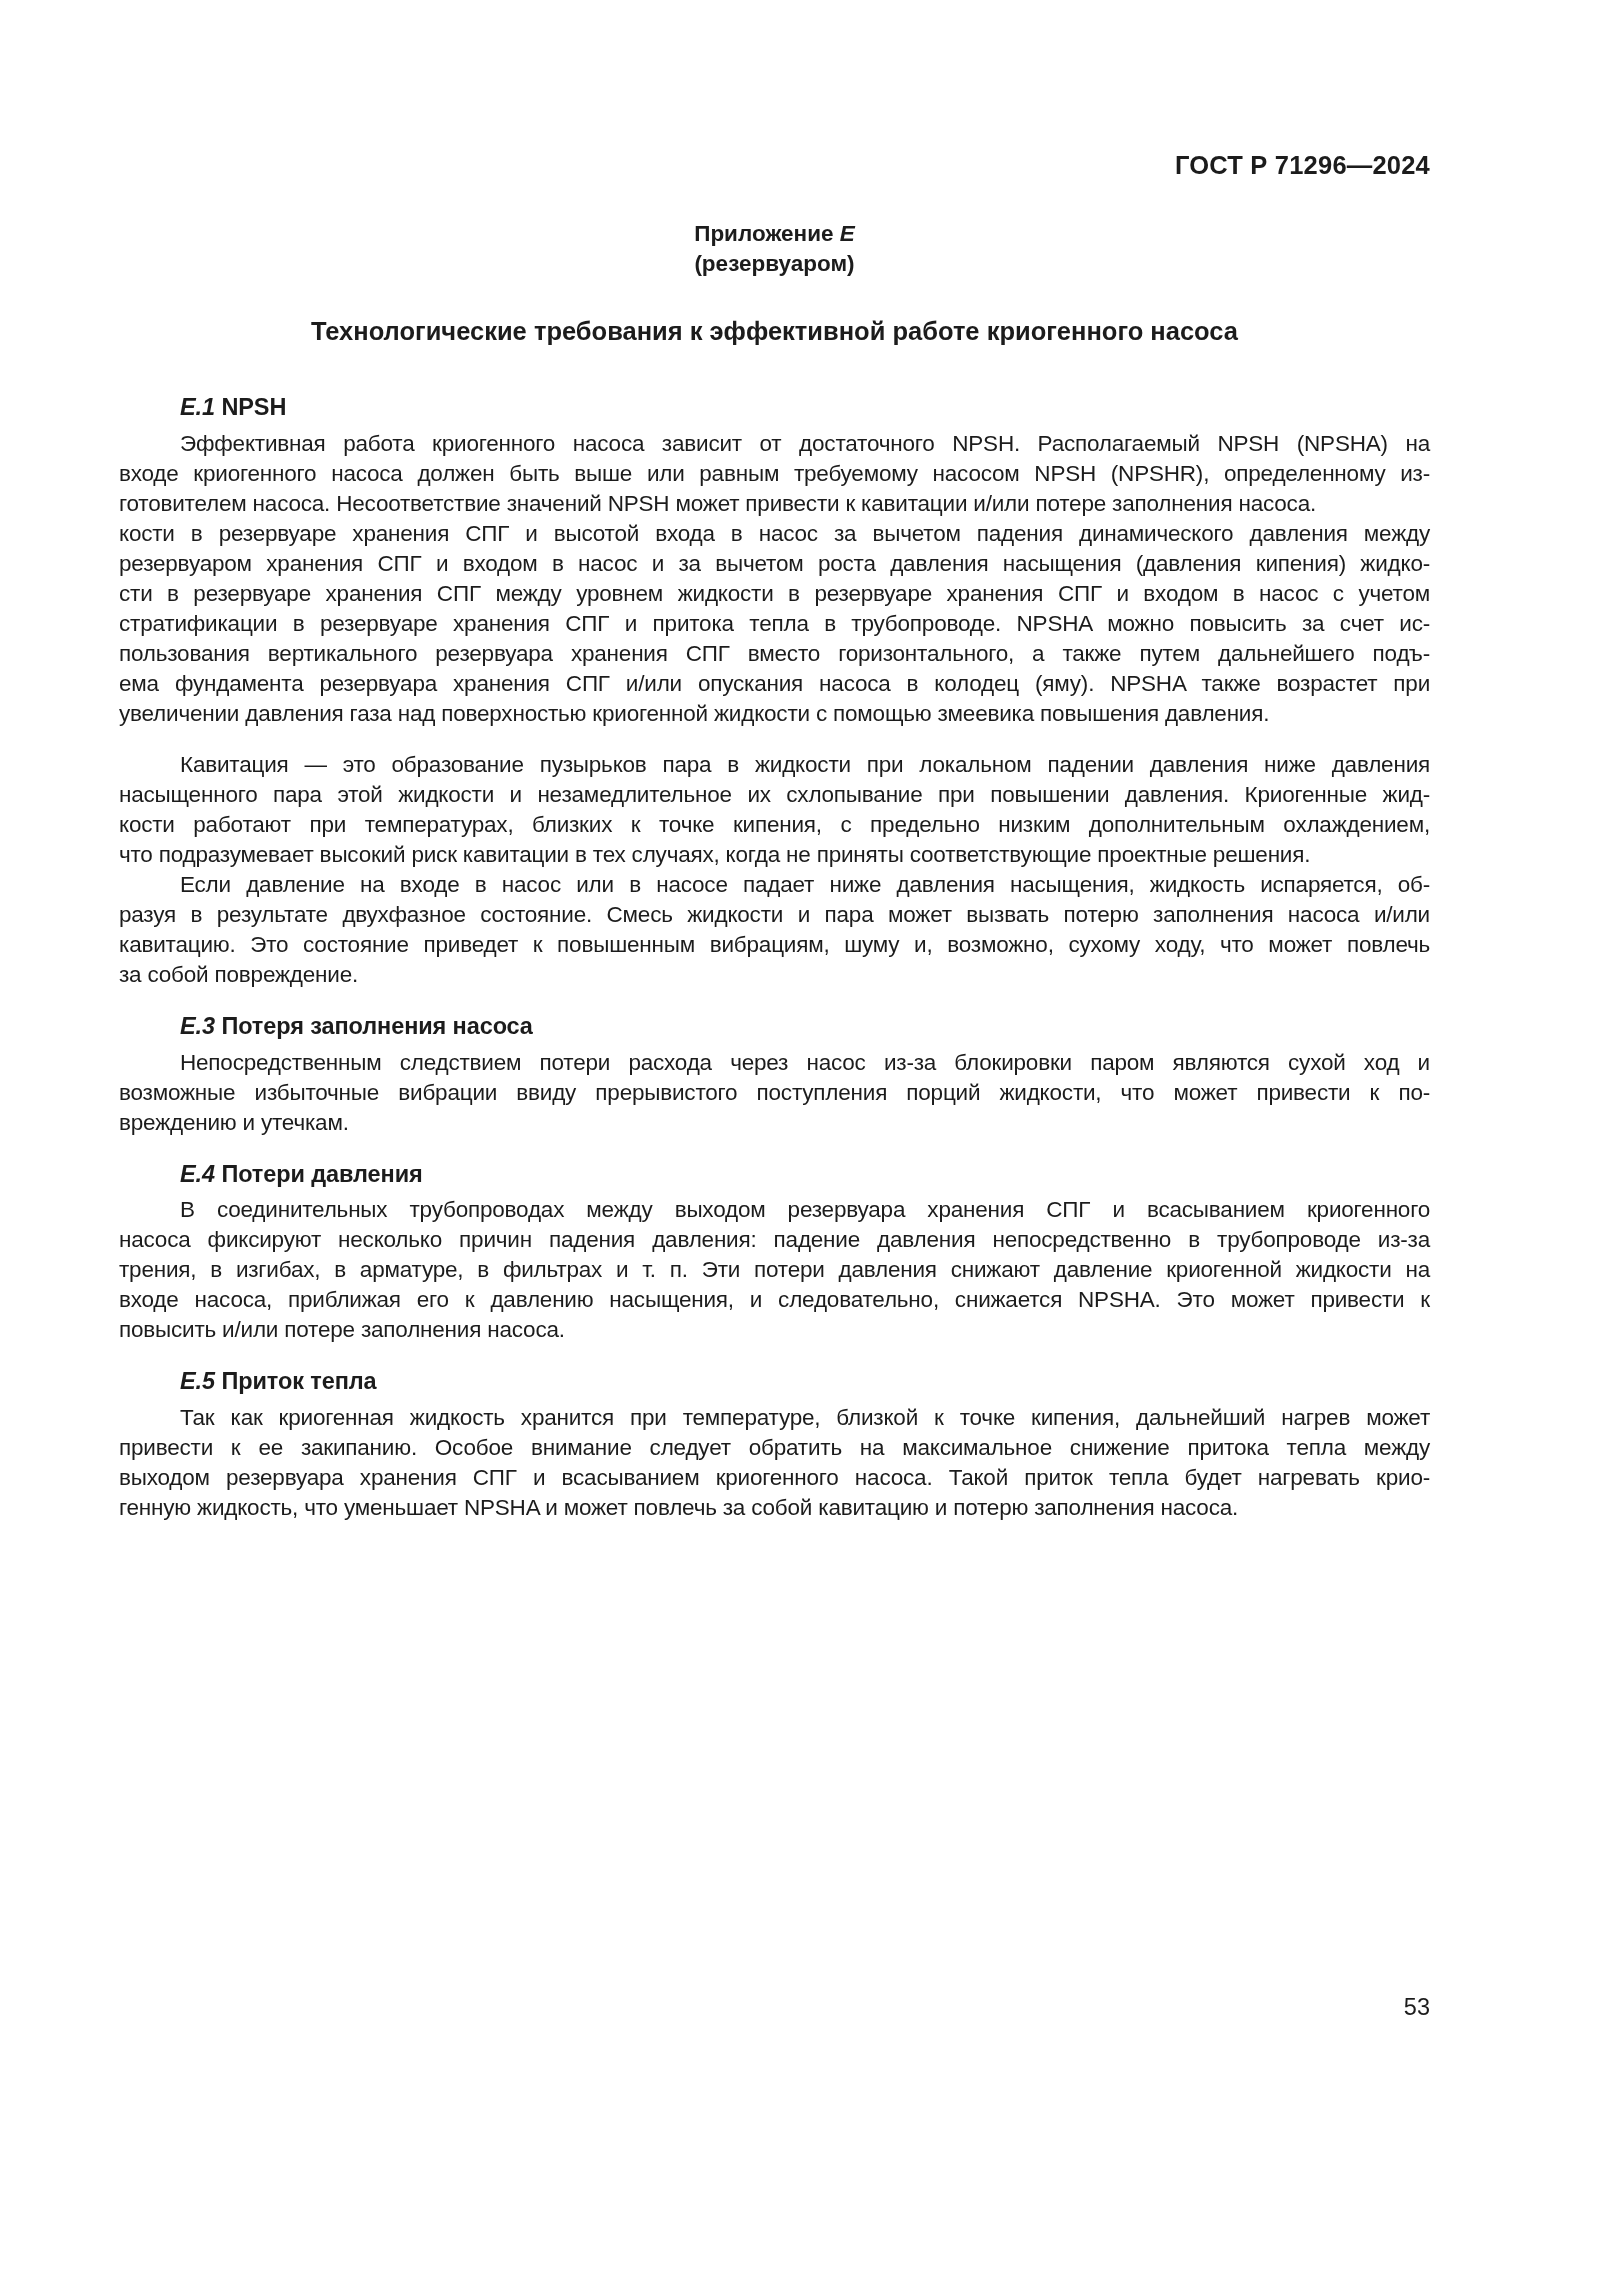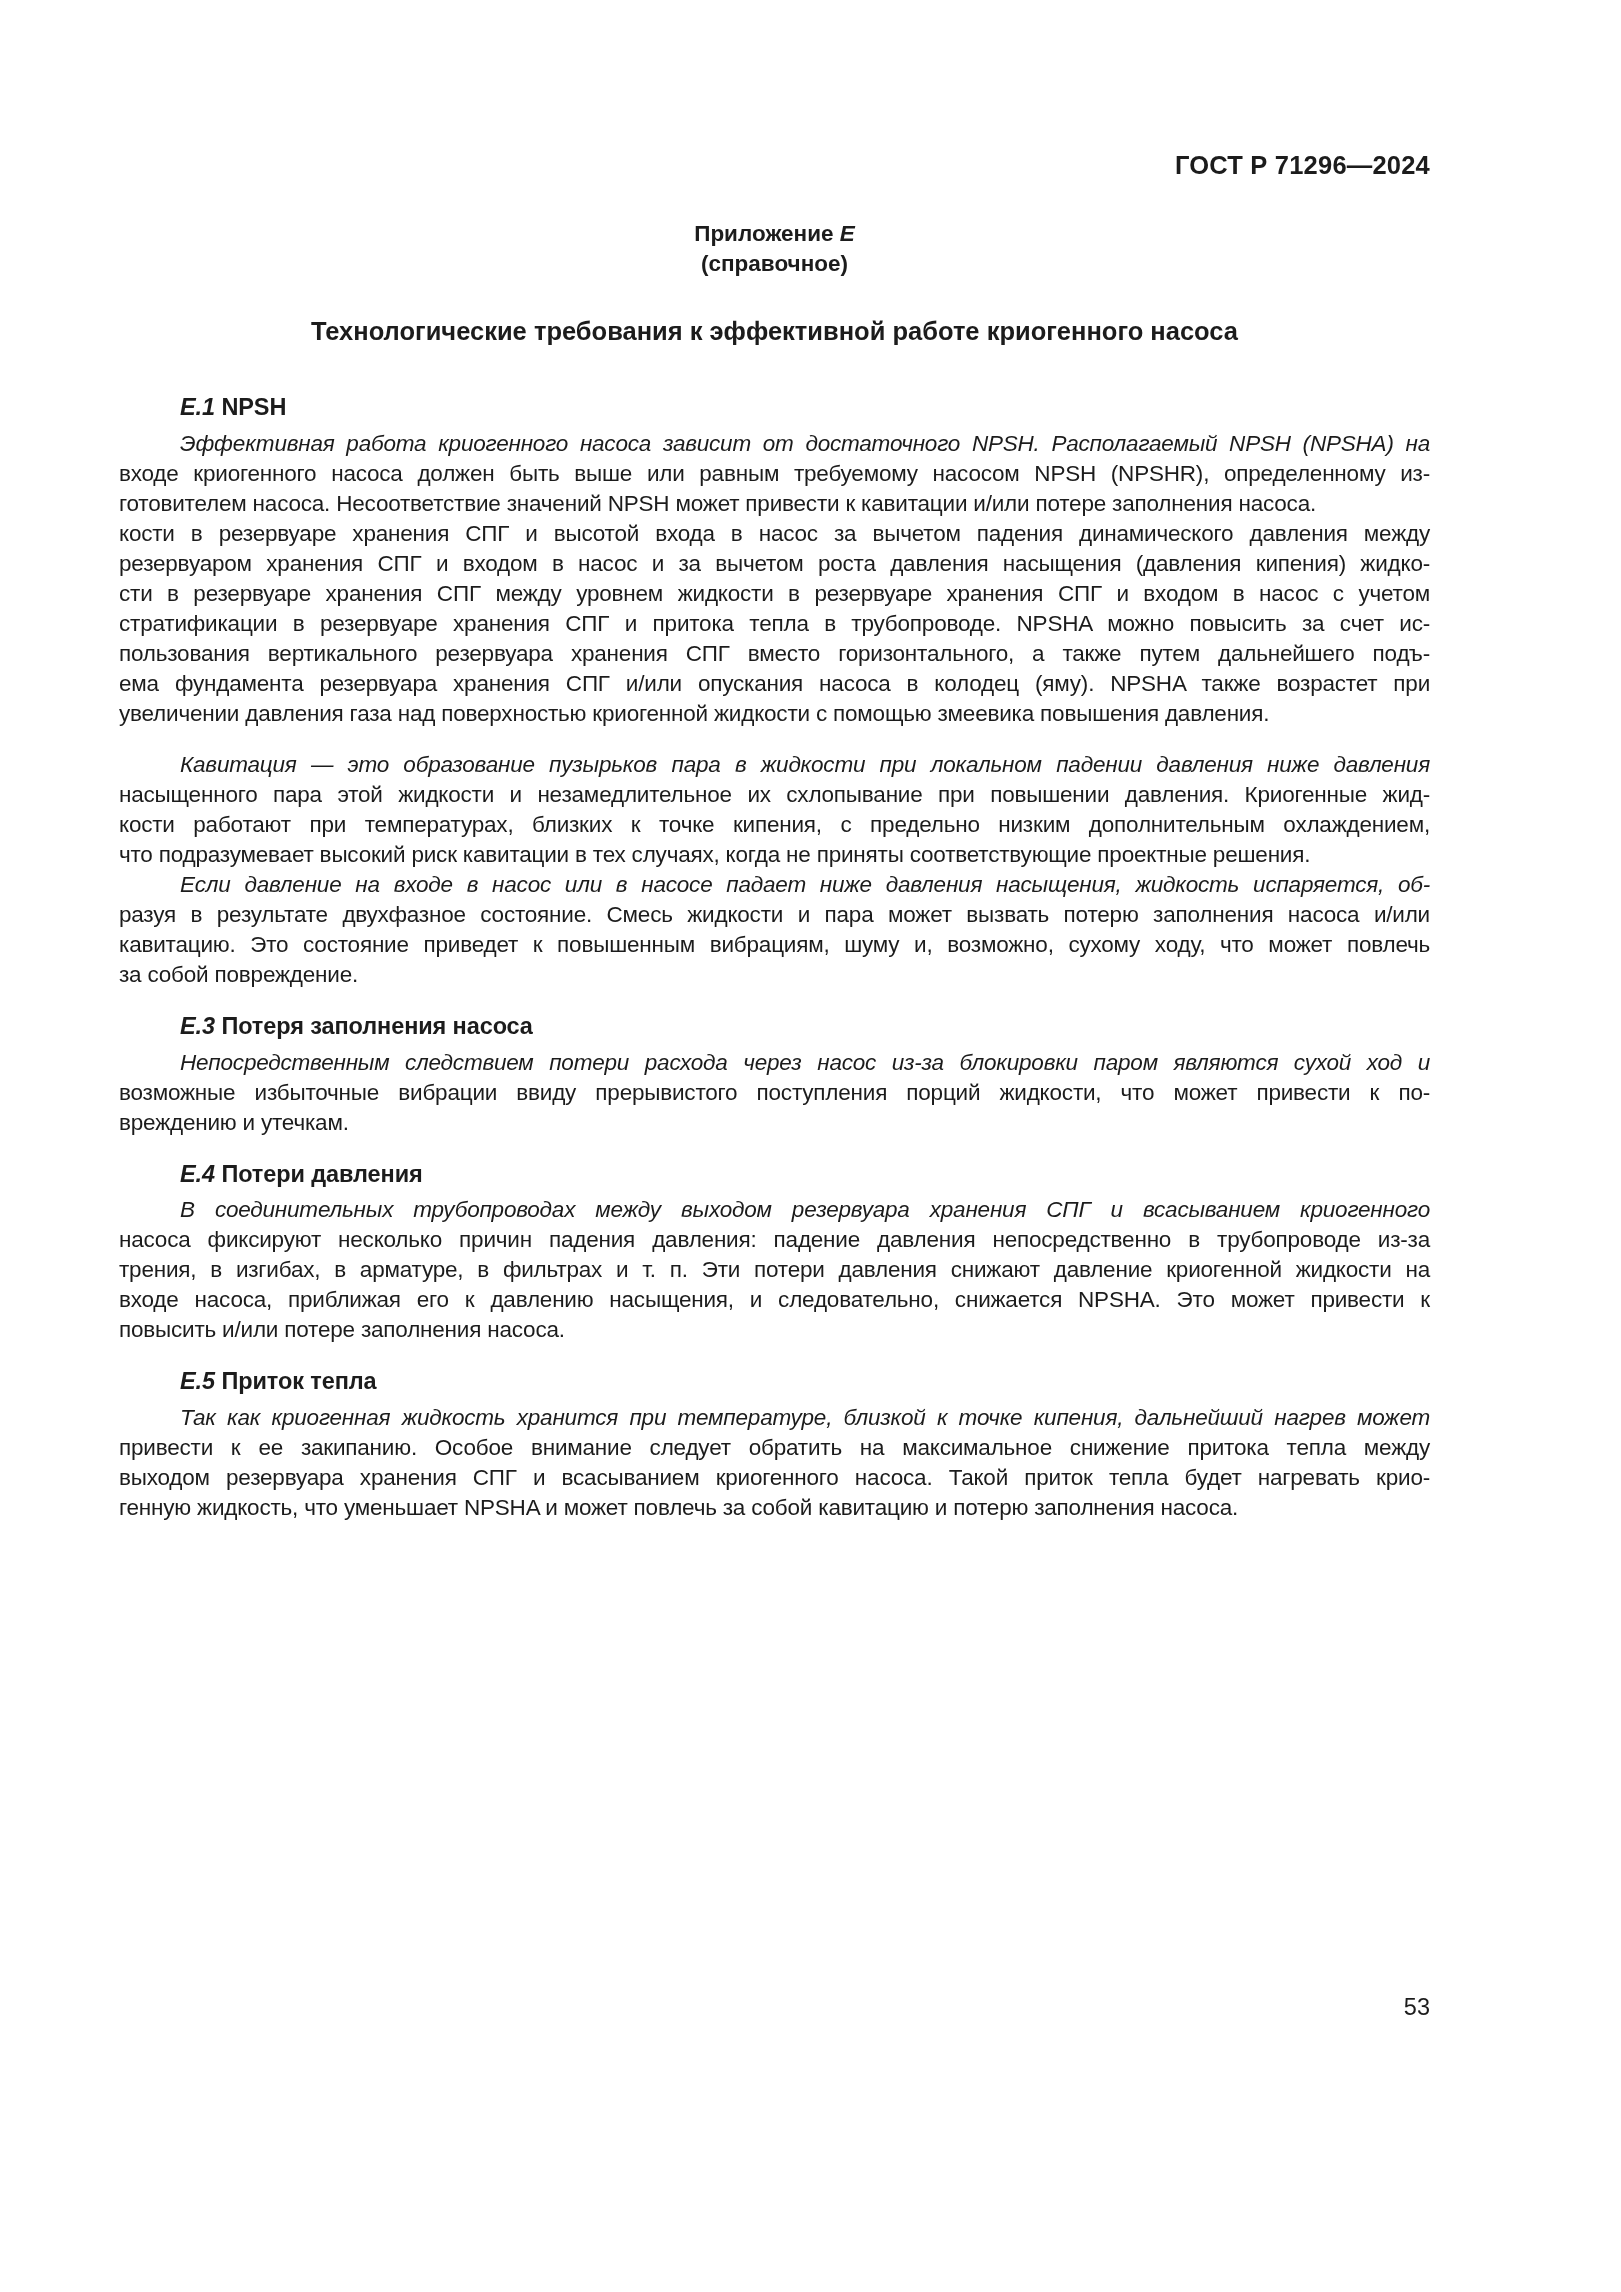--- a/index.html
+++ b/index.html
@@ -54,41 +54,41 @@
   .sec-num { font-style: italic; text-align: center; }
   .para { margin: 0; }
   .line {
     font-size: 22.5px;
     line-height: 30px;
     letter-spacing: -0.2px;
     text-align: justify;
     text-align-last: justify;
     white-space: normal;
   }
-  .line.first { text-indent: 61px; font-style: italic; }
+  .line.first { text-indent: 61px; }
   .line.last { text-align-last: left; }
   .page-number {
     position: absolute;
     top: 1993px;
     right: 191px;
     font-size: 23.5px;
     line-height: 29px;
   }
 </style>
 </head>
 <body>
 
 <div class="page">
   <div class="content">
 
     <div class="doc-number">ГОСТ Р 71296—2024</div>
 
     <div class="annex">
       <div class="annex-line"><span>Приложение</span>&nbsp;<span class="annex-letter">Е</span></div>
-      <div class="annex-line">(справочное)</div>
+      <div class="annex-line">(резервуаром)</div>
     </div>
 
     <div class="app-title">Технологические требования к эффективной работе криогенного насоса</div>
 
     <div class="sections">
         <div class="section">
           <div class="sec-heading"><span class="sec-num">Е.1</span><span>&nbsp;NPSH</span></div>
           <div class="para">
             <div class="line first">Эффективная работа криогенного насоса зависит от достаточного NPSH. Располагаемый NPSH (NPSHA) на</div>
             <div class="line">входе криогенного насоса должен быть выше или равным требуемому насосом NPSH (NPSHR), определенному из-</div>

